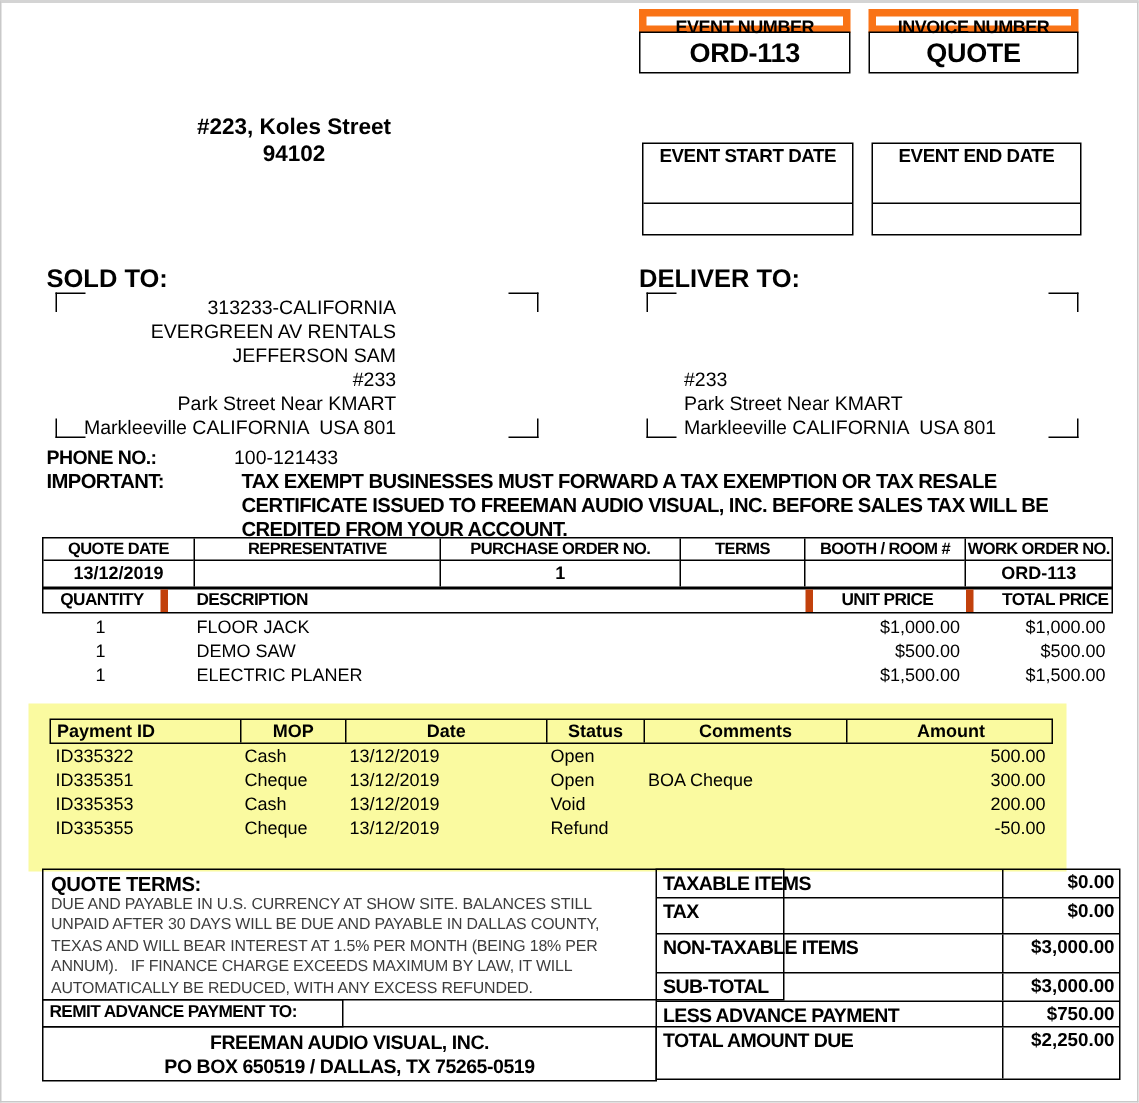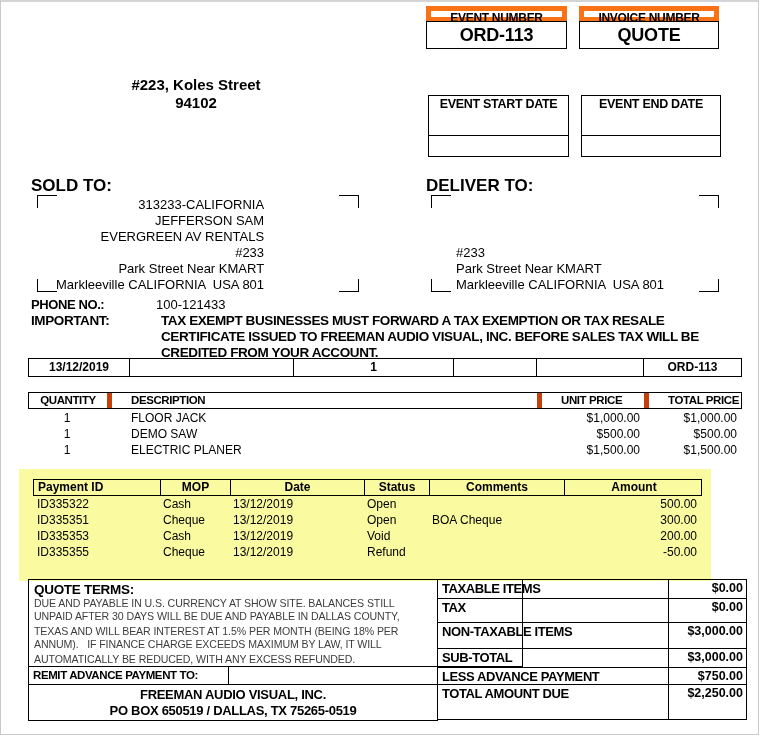--- a/index.html
+++ b/index.html
@@ -113,22 +113,22 @@
   </div>
 
   <div class="abs b" style="left:30px; top:174px; font-size:17px;">SOLD TO:</div>
   <div class="abs" style="left:36px; top:193px; width:322px; height:97px;">
     <span class="bk tl" style="left:0; top:0;"></span>
     <span class="bk tr" style="right:0; top:0;"></span>
     <span class="bk bl" style="left:0; bottom:0;"></span>
     <span class="bk br" style="right:0; bottom:0;"></span>
     <div class="abs" style="left:19px; top:2px;text-align:right;">
       <div class="addr-line">313233-CALIFORNIA</div>
+      <div class="addr-line">EVERGREEN AV RENTALS</div>
       <div class="addr-line">JEFFERSON SAM</div>
-      <div class="addr-line">EVERGREEN AV RENTALS</div>
       <div class="addr-line">#233</div>
       <div class="addr-line">Park Street Near KMART</div>
       <div class="addr-line">Markleeville CALIFORNIA  USA 801</div>
     </div>
   </div>
 
   <div class="abs b" style="left:425px; top:174px; font-size:17px;">DELIVER TO:</div>
   <div class="abs" style="left:430px; top:193px; width:288px; height:97px;">
     <span class="bk tl" style="left:0; top:0;"></span>
     <span class="bk tr" style="right:0; top:0;"></span>
@@ -145,20 +145,28 @@
   <div class="abs" style="left:155px; top:295px; font-size:13px;">100-121433</div>
 
   <div class="abs b cond" style="left:30px; top:311px; font-size:13.5px;">IMPORTANT:</div>
   <div class="abs b cond" style="left:160px; top:311px; font-size:13.5px; line-height:16px;">
     <div>TAX EXEMPT BUSINESSES MUST FORWARD A TAX EXEMPTION OR TAX RESALE</div>
     <div>CERTIFICATE ISSUED TO FREEMAN AUDIO VISUAL, INC. BEFORE SALES TAX WILL BE</div>
     <div>CREDITED FROM YOUR ACCOUNT.</div>
   </div>
 
   <div class="abs oi-table" style="left:27px; top:356px;">
+    <div class="oi-row oi-head">
+      <div>QUOTE DATE</div>
+      <div>REPRESENTATIVE</div>
+      <div>PURCHASE ORDER NO.</div>
+      <div>TERMS</div>
+      <div>BOOTH / ROOM #</div>
+      <div>WORK ORDER NO.</div>
+    </div>
     <div class="oi-row oi-val">
       <div>13/12/2019</div>
       <div></div>
       <div>1</div>
       <div></div>
       <div></div>
       <div>ORD-113</div>
     </div>
   </div>
 

